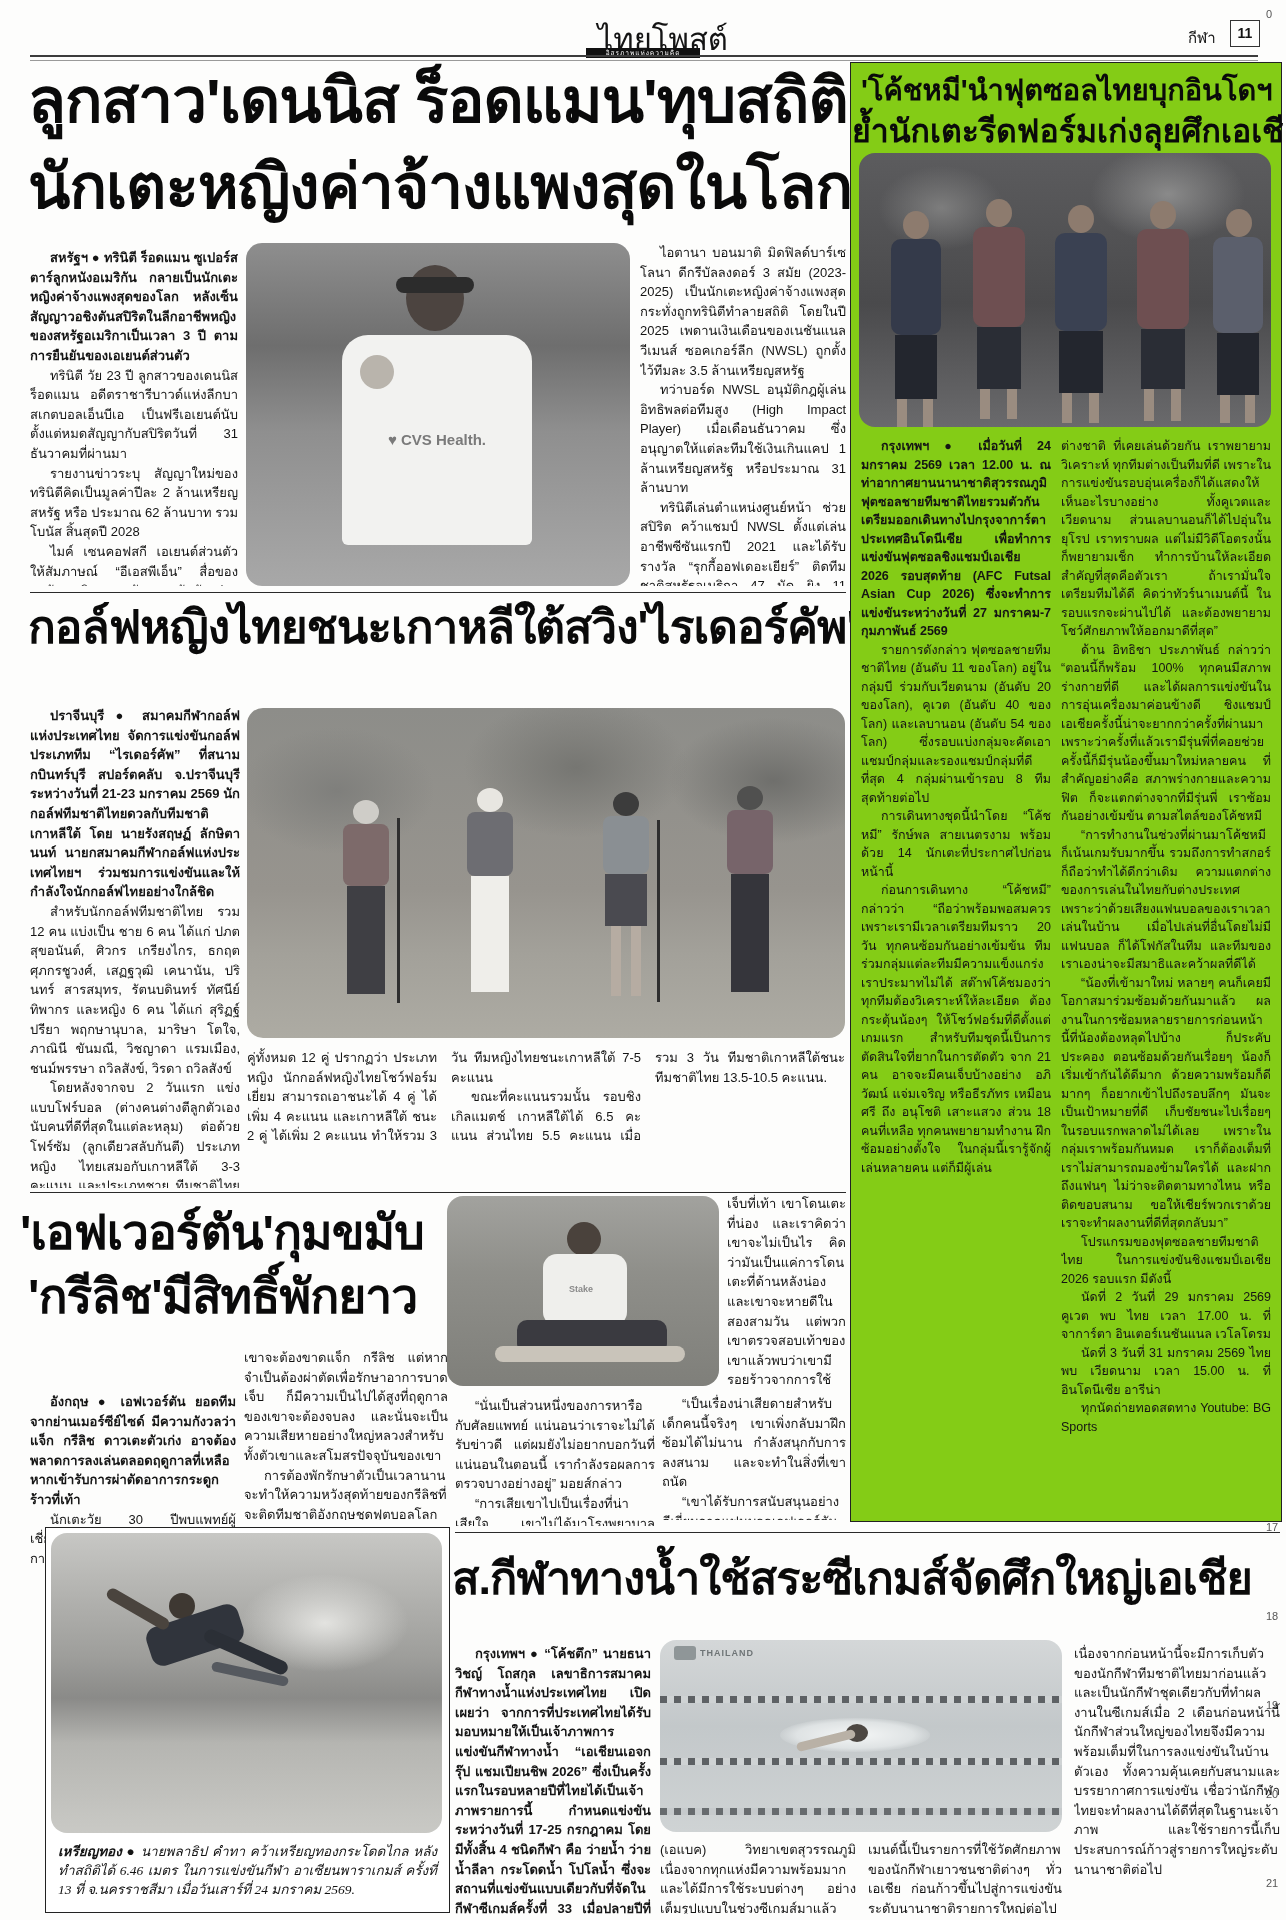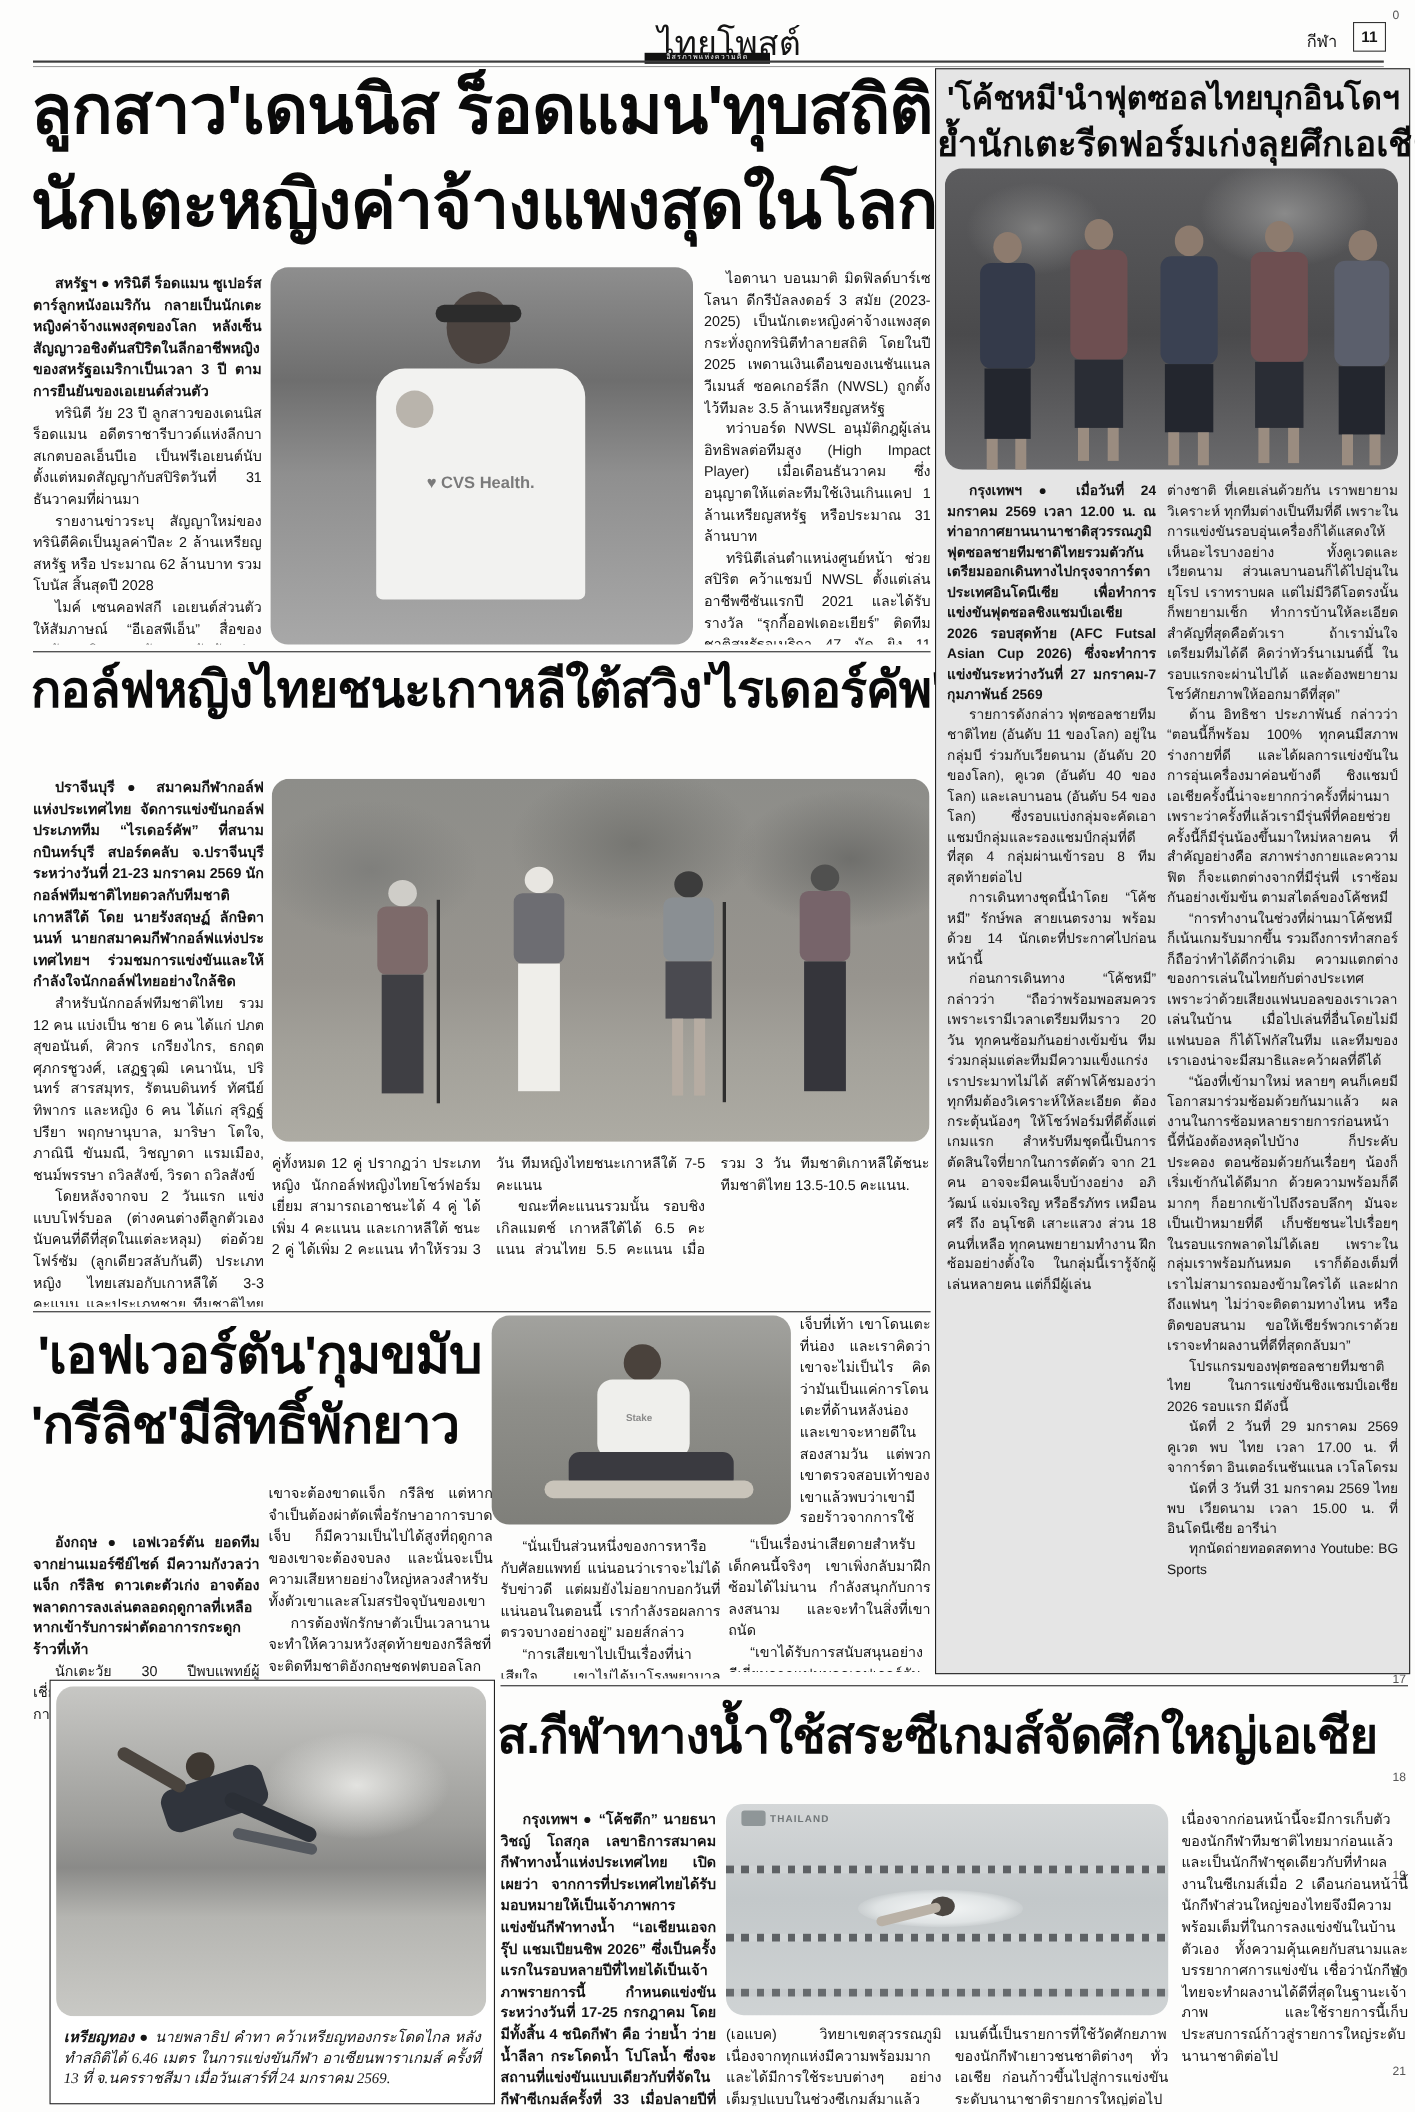--- a/index.html
+++ b/index.html
@@ -136,21 +136,21 @@
 
   <div class="abs col" style="left:247px;top:1048px;width:598px;height:140px;column-count:3;column-gap:14px;">
     <p class="b ni">คู่ทั้งหมด 12 คู่ ปรากฏว่า ประเภทหญิง นักกอล์ฟหญิงไทยโชว์ฟอร์มเยี่ยม สามารถเอาชนะได้ 4 คู่ ได้เพิ่ม 4 คะแนน และเกาหลีใต้ ชนะ 2 คู่ ได้เพิ่ม 2 คะแนน ทำให้รวม 3 วัน ทีมหญิงไทยชนะเกาหลีใต้ 7-5 คะแนน</p>
     <p class="b">ขณะที่คะแนนรวมนั้น รอบชิงเกิลแมตช์ เกาหลีใต้ได้ 6.5 คะ​แนน ส่วนไทย 5.5 คะแนน เมื่อรวม 3 วัน ทีมชาติเกาหลีใต้ชนะ ทีมชาติไทย 13.5-10.5 คะแนน.</p>
   </div>
 </div>
 
 <div class="abs rule" style="left:30px;top:1192px;width:816px;"></div>
 
 <div>
-  <div class="abs hl" style="left:34px;top:1204px;font-size:48px;">'เอฟเวอร์ตัน'กุมขมับ</div>
+  <div class="abs hl" style="left:20px;top:1204px;font-size:48px;">'เอฟเวอร์ตัน'กุมขมับ</div>
   <div class="abs hl" style="left:28px;top:1268px;font-size:48px;">'กรีลิช'มีสิทธิ์พักยาว</div>
 
   <div class="abs photo" style="left:447px;top:1196px;width:272px;height:190px;background:linear-gradient(180deg,#a2a29e 0%,#8f8f8a 40%,#7f7f7a 100%);">
     <div class="fig-head" style="left:120px;top:26px;width:34px;height:34px;background:#4a423c;"></div>
     <div style="position:absolute;left:96px;top:58px;width:84px;height:72px;background:#efefec;border-radius:14px;">
       <div class="tiny" style="left:26px;top:30px;font-weight:bold;color:#8a8a8a;">Stake</div>
     </div>
     <div style="position:absolute;left:70px;top:124px;width:150px;height:34px;background:#3a3a40;border-radius:10px;"></div>
     <div style="position:absolute;left:48px;top:150px;width:190px;height:16px;background:#c9c4ba;border-radius:8px;"></div>
   </div>
@@ -222,21 +222,21 @@
 
   <div class="abs col" style="left:868px;top:1840px;width:194px;height:74px;">
     <p class="b ni">เมนต์นี้เป็นรายการที่ใช้วัดศักยภาพของนักกีฬาเยาวชนชาติต่างๆ ทั่วเอเชีย ก่อนก้าวขึ้นไปสู่การแข่งขันระดับนานาชาติรายการใหญ่ต่อไป</p>
   </div>
 
   <div class="abs col" style="left:1074px;top:1644px;width:206px;height:270px;">
     <p class="b ni">เนื่องจากก่อนหน้านี้จะมีการเก็บตัวของนักกีฬาทีมชาติไทยมาก่อนแล้ว และเป็นนักกีฬาชุดเดียวกับที่ทำผลงานในซีเกมส์เมื่อ 2 เดือนก่อนหน้านี้ นักกีฬาส่วนใหญ่ของไทยจึงมีความพร้อมเต็มที่ในการลงแข่งขันในบ้านตัวเอง ทั้งความคุ้นเคยกับสนามและบรรยากาศการแข่งขัน เชื่อว่านักกีฬาไทยจะทำผลงานได้ดีที่สุดในฐานะเจ้าภาพ และใช้รายการนี้เก็บประสบการณ์ก้าวสู่รายการใหญ่ระดับนานาชาติต่อไป</p>
   </div>
 </div>
 
-<div class="abs boxed fb" style="left:850px;top:62px;width:430px;height:1458px;background:#e5e5e5;">
+<div class="abs boxed fb" style="left:850px;top:62px;width:430px;height:1458px;background:#84cc16;">
   <div class="hl" style="position:absolute;left:10px;top:10px;font-size:29px;letter-spacing:0;">'โค้ชหมี'นำฟุตซอลไทยบุกอินโดฯ</div>
   <div class="hl" style="position:absolute;left:1px;top:49px;font-size:32px;letter-spacing:0;">ย้ำนักเตะรีดฟอร์มเก่งลุยศึกเอเชีย</div>
 
   <div class="photo" style="position:absolute;left:8px;top:90px;width:412px;height:274px;background:radial-gradient(90px 60px at 20% 20%,#7d7d7d 0%,transparent 70%),radial-gradient(110px 70px at 75% 15%,#8a8a8a 0%,transparent 70%),linear-gradient(180deg,#5c5c5e 0%,#4a4a4c 55%,#6a6a6c 100%);">
 
     <div style="position:absolute;left:28px;top:58px;width:58px;height:216px;">
       <div class="fig-head" style="left:16px;top:0;width:26px;height:28px;background:#8d7b6e;"></div>
       <div style="position:absolute;left:4px;top:28px;width:50px;height:96px;background:#343a4a;border-radius:10px;"></div>
       <div style="position:absolute;left:8px;top:124px;width:42px;height:64px;background:#23262e;"></div>
       <div style="position:absolute;left:10px;top:188px;width:10px;height:28px;background:#9a8c80;"></div>

